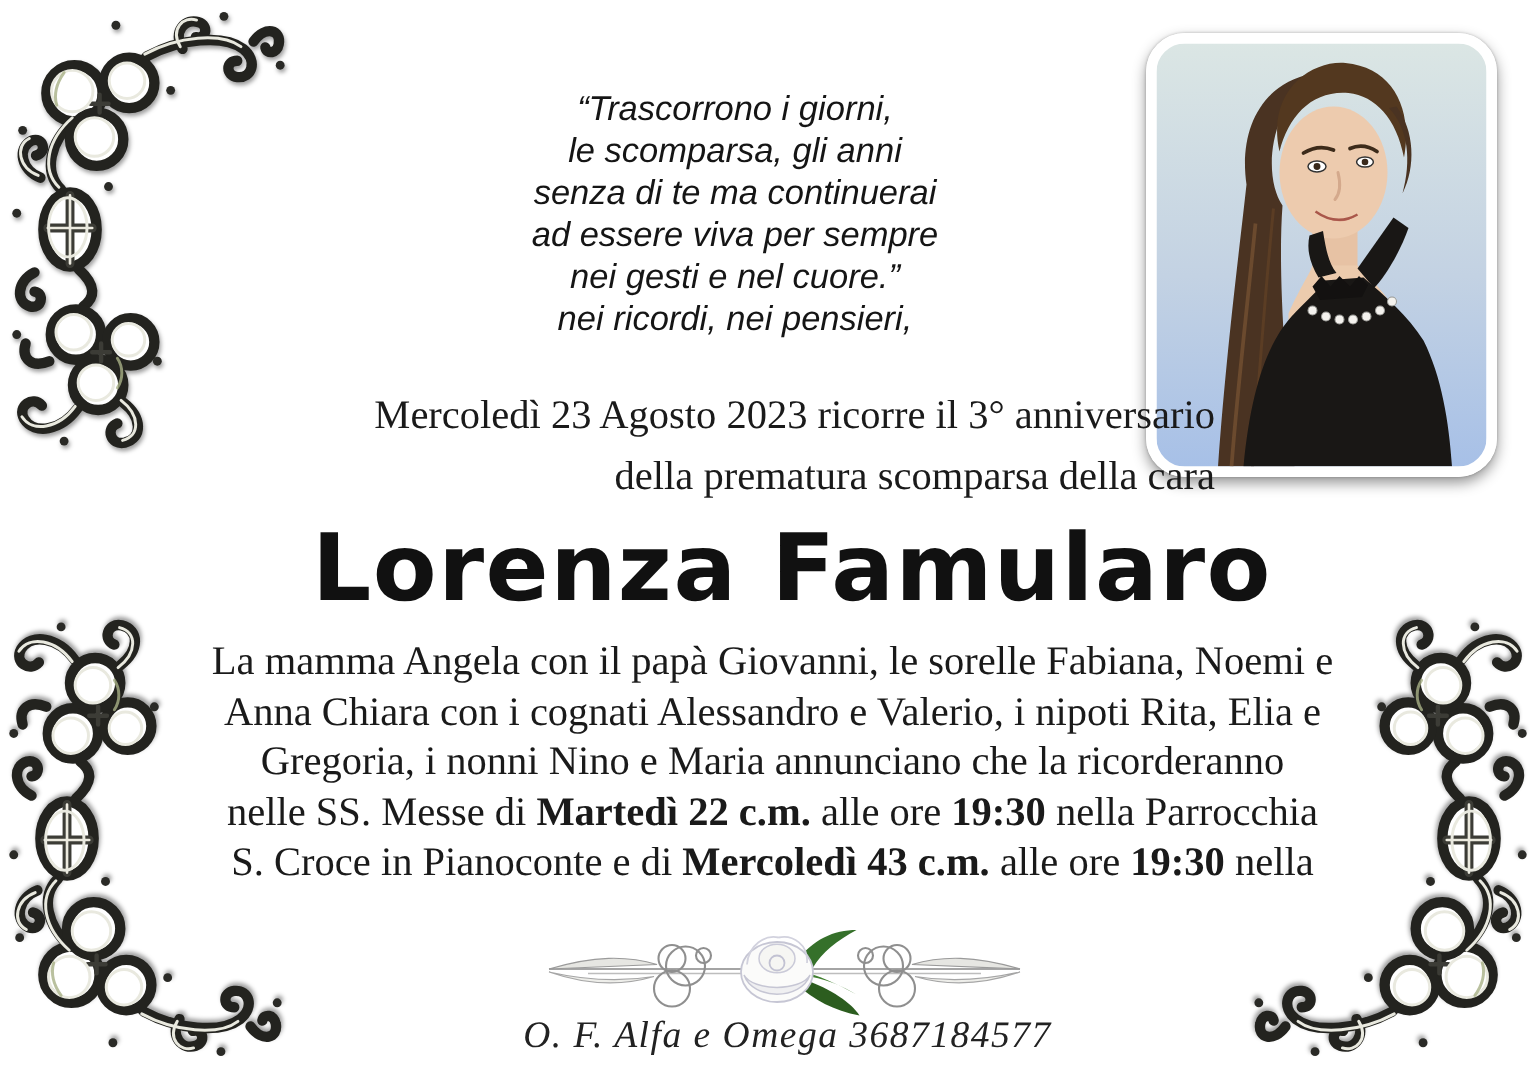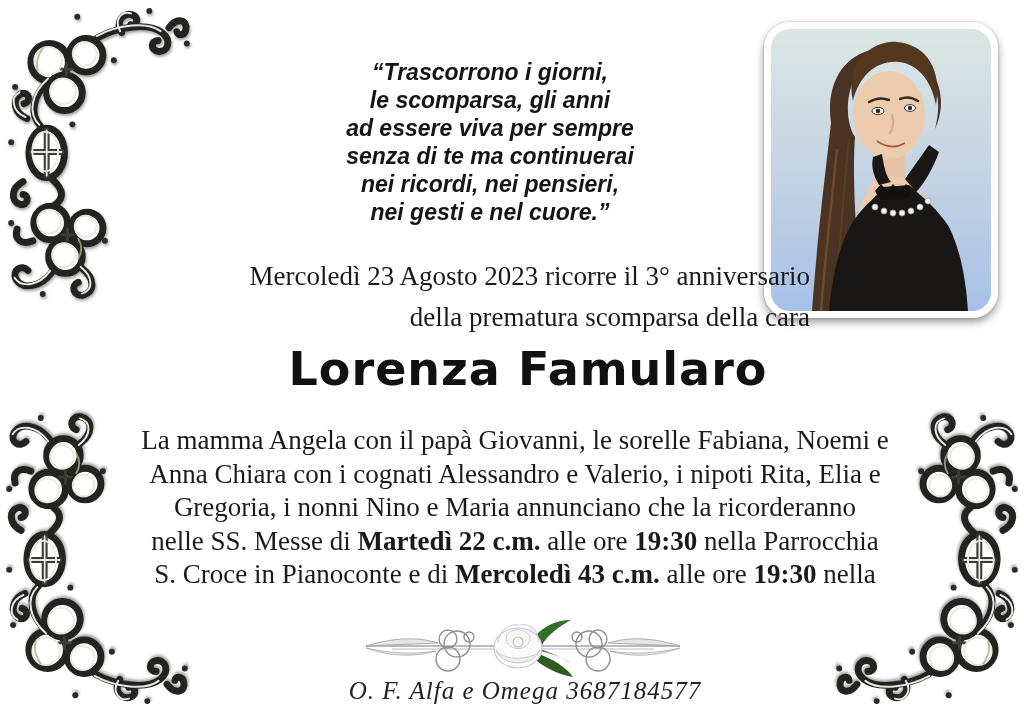--- a/index.html
+++ b/index.html
@@ -9,40 +9,40 @@
   }
   
   .corner{position:absolute;width:190px;height:296px;}
   .corner svg{width:100%;height:100%;filter:drop-shadow(1.5px 2px 1.5px rgba(0,0,0,.38));}
   .c-tl{left:2px;top:4px;}
   .c-bl{left:0;top:412px;transform:scaleY(-1);}
   .c-br{left:834px;top:412px;transform:scale(-1,-1);}
   
   .quote{
     position:absolute;left:316px;top:58px;width:348px;text-align:center;
-    font-family:"Liberation Sans",sans-serif;font-weight:bold;font-style:italic;
+    font-family:"Liberation Sans",sans-serif;font-weight:normal;font-style:italic;
     font-size:23px;line-height:28px;color:#151515;
   }
   
   .photo{
     position:absolute;left:764px;top:22px;width:220px;height:282px;
     border:7px solid #ffffff;border-radius:26px;overflow:hidden;
     box-shadow:0 4px 9px rgba(0,0,0,.42),0 0 2px rgba(0,0,0,.25);
     background:linear-gradient(180deg,#dbe6e4 0%,#c3d2e3 55%,#a7c0e7 100%);
   }
   .photo svg{display:block;width:100%;height:100%;}
   
   .anniv{
     position:absolute;left:66px;top:256px;width:744px;text-align:right;
     font-size:27px;line-height:41px;
   }
   
   .name{
     position:absolute;left:32px;top:342px;width:992px;text-align:center;
-    font-family:"DejaVu Sans",sans-serif;font-weight:bold;font-size:46px;
+    font-family:"DejaVu Sans",sans-serif;font-weight:bold;font-size:62px;
     letter-spacing:1px;color:#111;
   }
   
   .announce{
     position:absolute;left:92px;top:424px;width:846px;text-align:center;
     font-size:27px;line-height:33.5px;
   }
   .announce .b{font-weight:bold;}
   
   .divider{position:absolute;left:358px;top:614px;width:330px;height:66px;}
@@ -142,24 +142,24 @@
   </div>
   <div class="corner c-br">
     <svg viewBox="0 0 190 300">
         <use href="#flourish"></use>
       </svg>
   </div>
 
   <div class="quote">
       <div>“Trascorrono i giorni,</div>
       <div>le scomparsa, gli anni</div>
+      <div>senza di te ma continuerai</div>
       <div>ad essere viva per sempre</div>
-      <div>senza di te ma continuerai</div>
+      <div>nei gesti e nel cuore.”</div>
       <div>nei ricordi, nei pensieri,</div>
-      <div>nei gesti e nel cuore.”</div>
     </div>
 
   <div class="photo" aria-label="Portrait of a young woman with long brown hair, black beaded dress, light blue background">
     <svg viewBox="0 0 220 282">
 
       <path d="M104 20 C68 27 55 60 60 94 C55 140 47 200 41 282 L92 282 C85 210 81 150 84 108 C72 90 73 48 104 20 Z" fill="#4a3322"></path>
       <path d="M66 120 C60 180 54 230 50 282" stroke="#6b4a2e" stroke-width="2.5" fill="none"></path>
       <path d="M78 110 C72 170 68 226 64 282" stroke="#5b3d24" stroke-width="2" fill="none"></path>
 
       <path d="M104 122 L104 152 C112 162 128 162 134 152 L134 120 Z" fill="#e7c2a4"></path>

